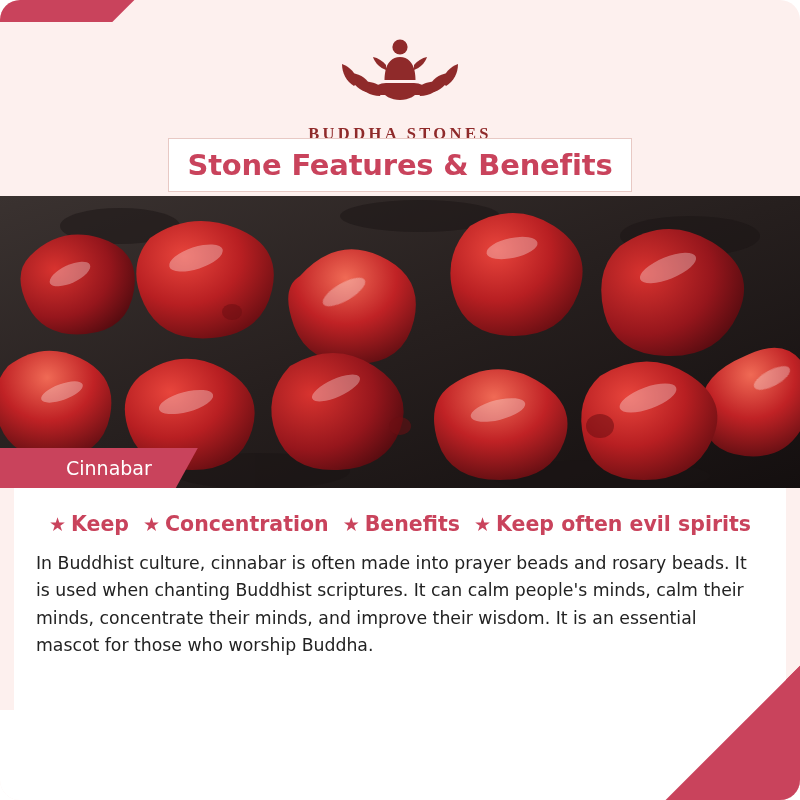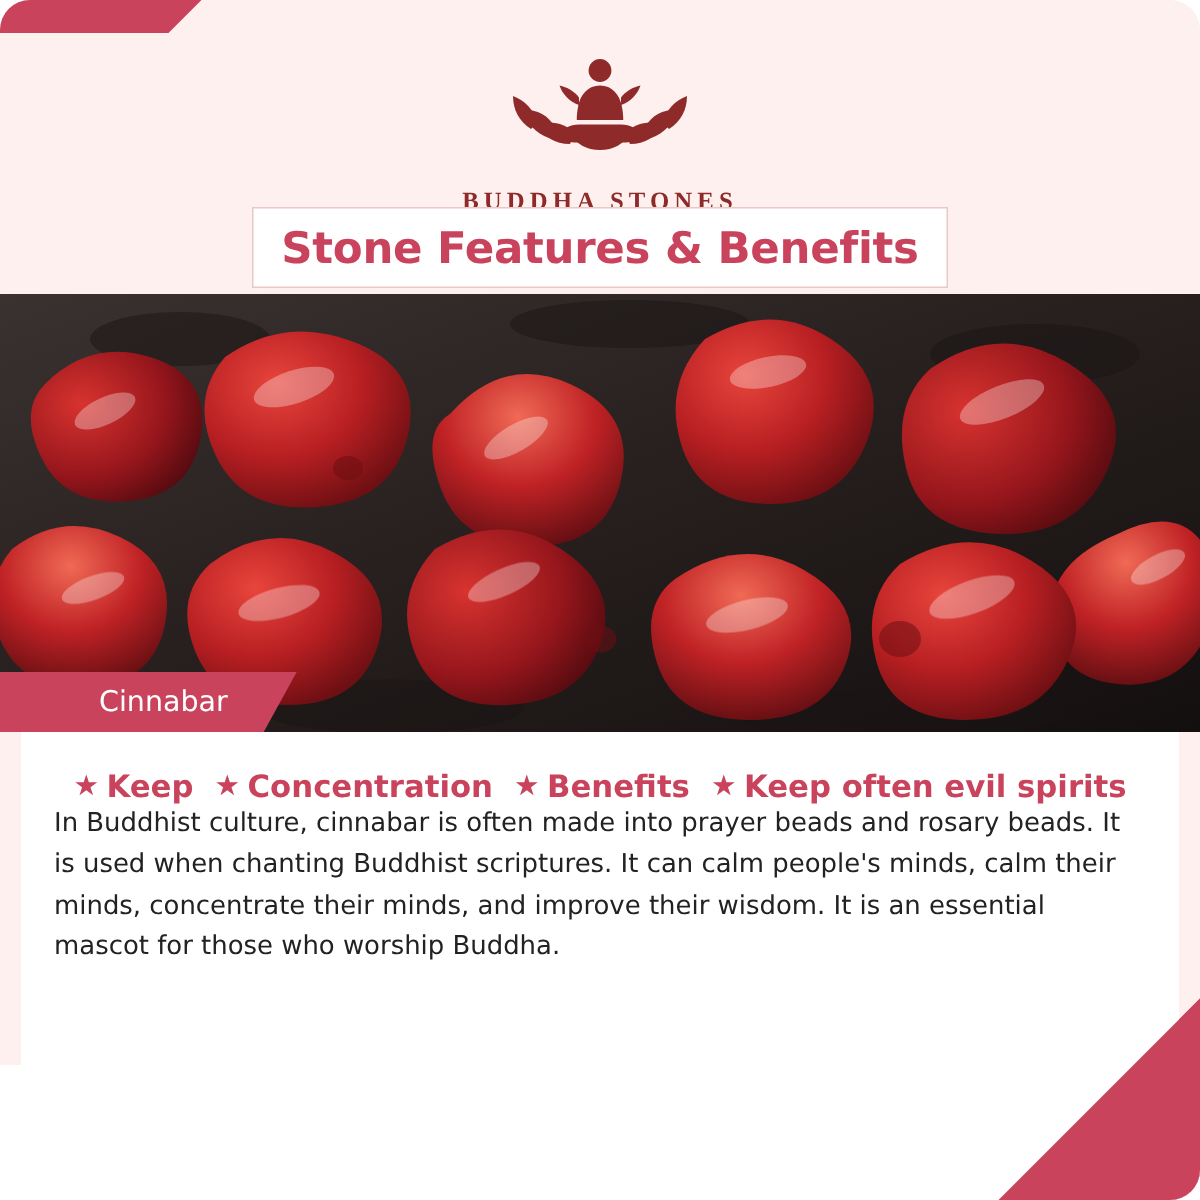--- a/index.html
+++ b/index.html
@@ -126,20 +126,21 @@
     gap: 5px;
     color: #c9435c;
     font-size: 20.5px;
     font-weight: bold;
     white-space: nowrap;
     font-family: "DejaVu Sans", sans-serif;
   }
   .benefit .star { font-size: 19px; line-height: 1; }
 
   .description {
+    margin-top: 14px;
     color: #222222;
     font-size: 17.3px;
     line-height: 1.58;
     text-align: left;
     font-family: "DejaVu Sans", sans-serif;
   }
 
   .footer-strip {
     position: absolute;
     left: 0; right: 0; bottom: 0;

